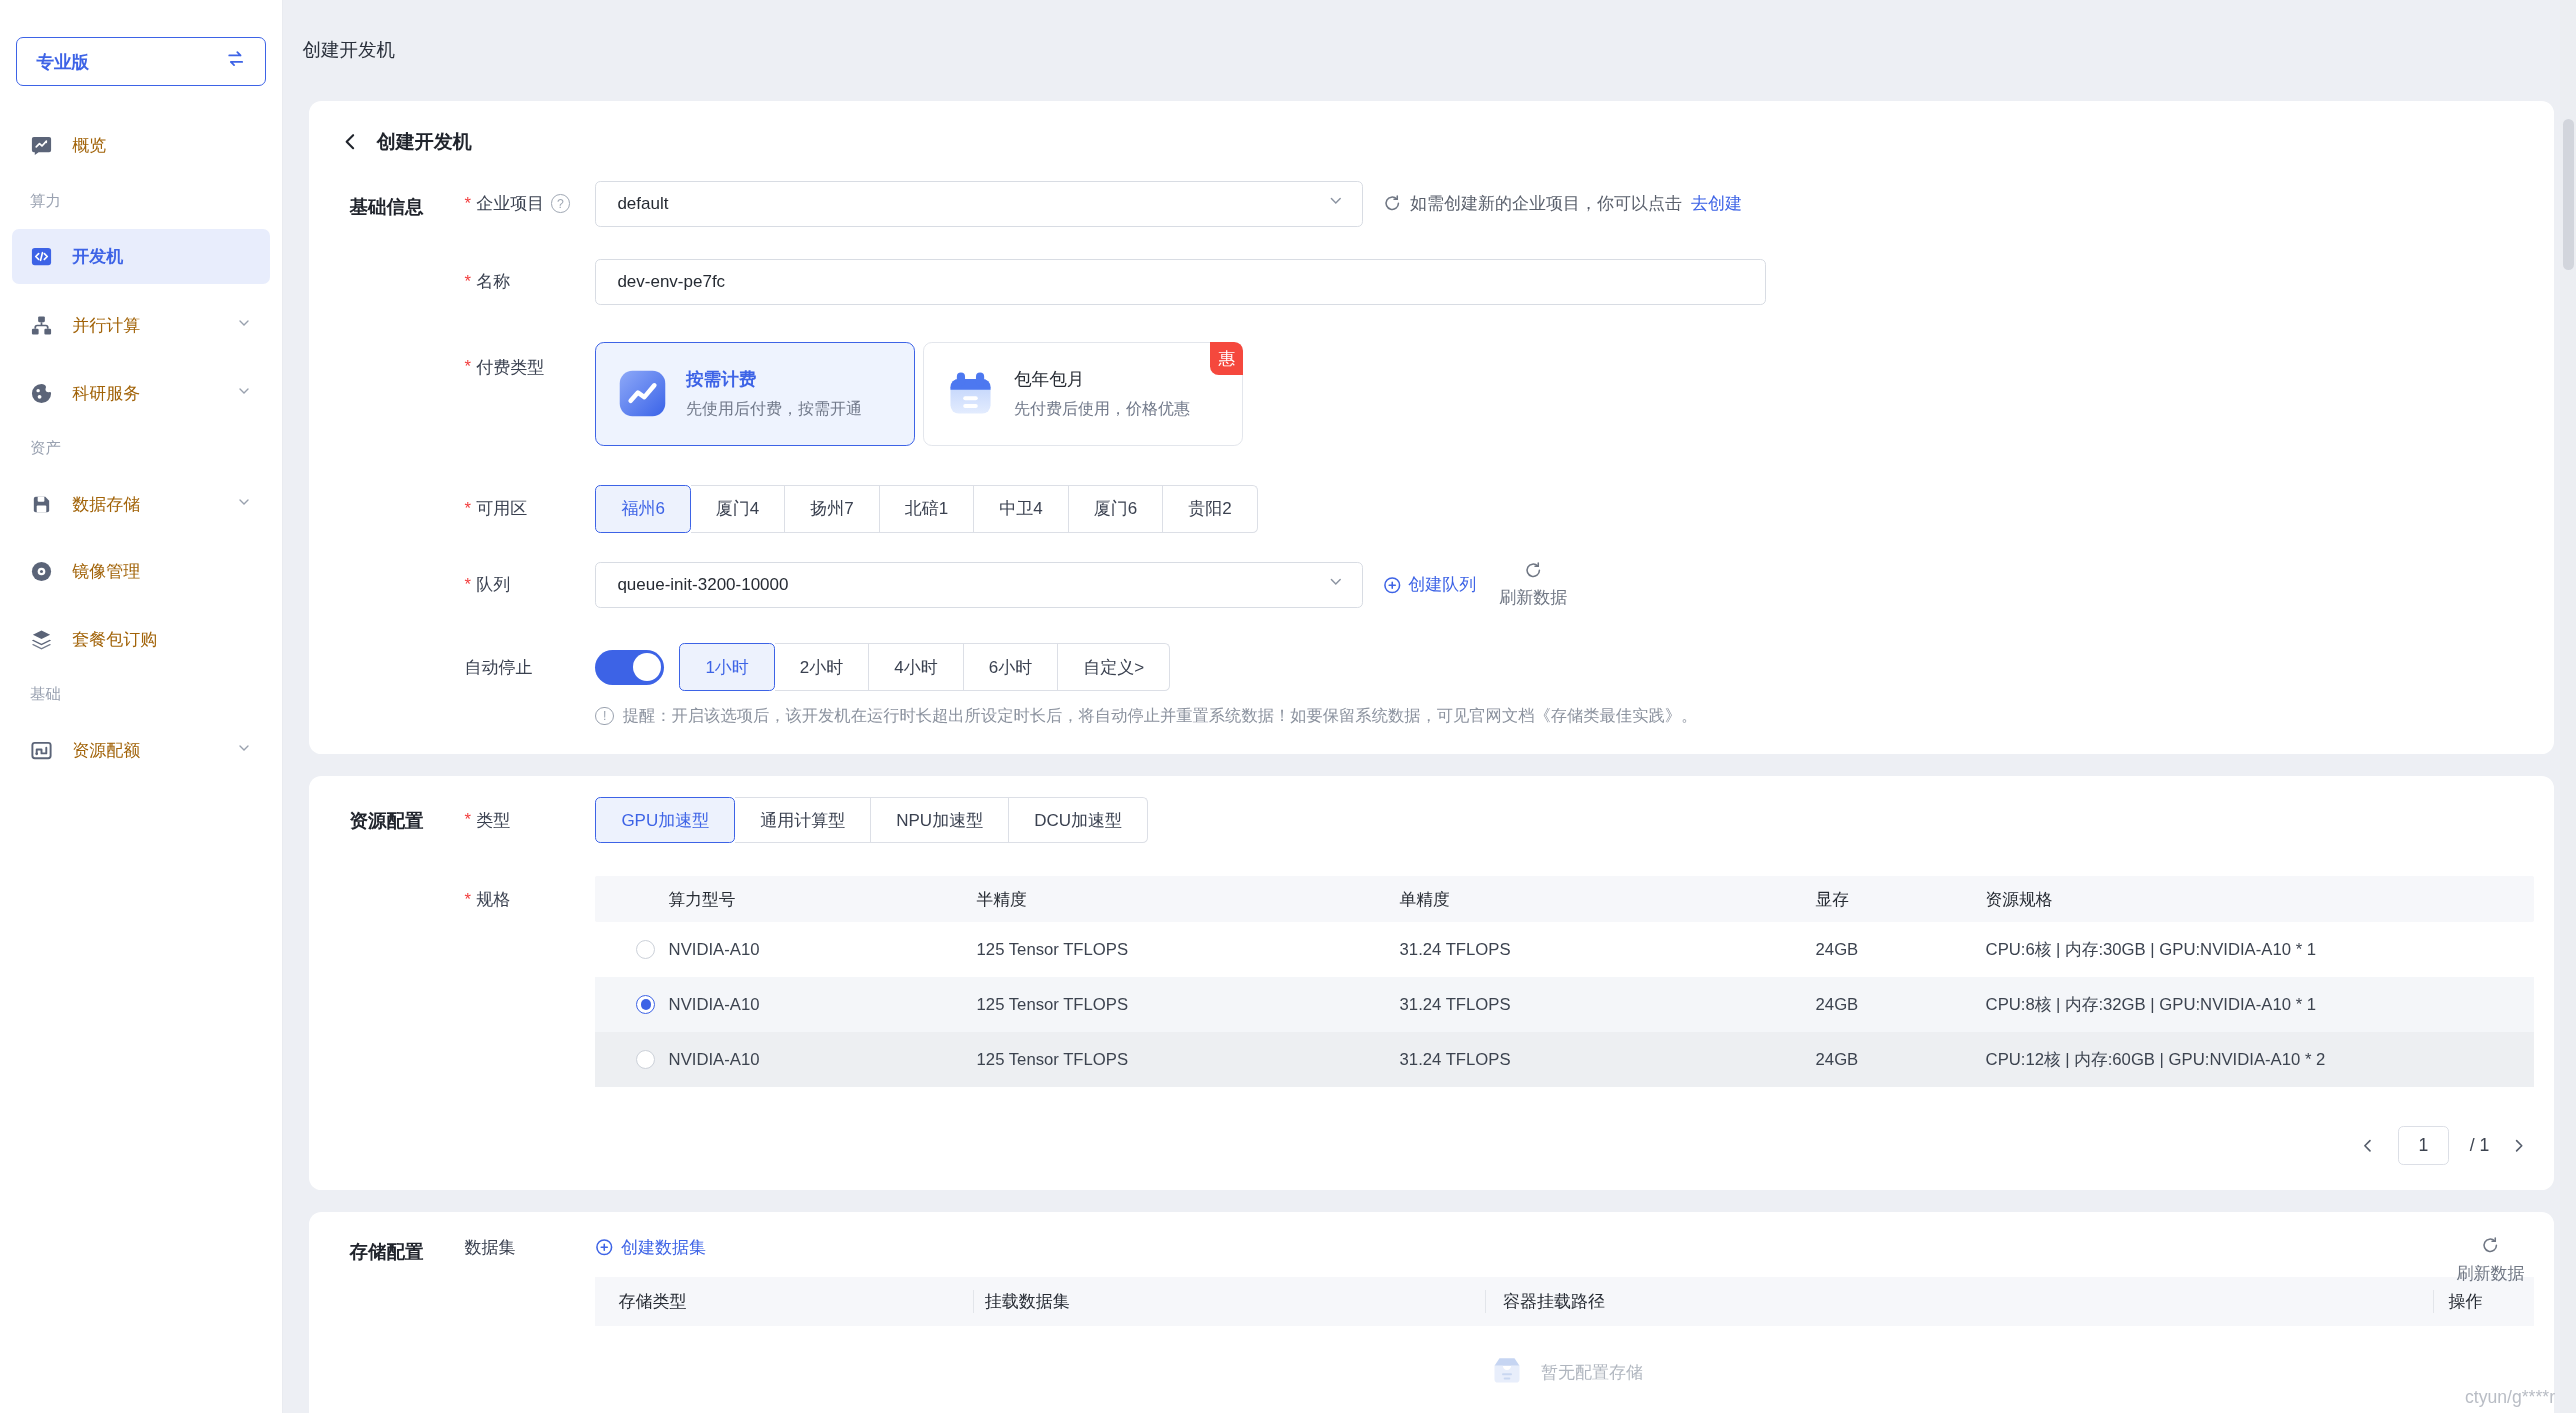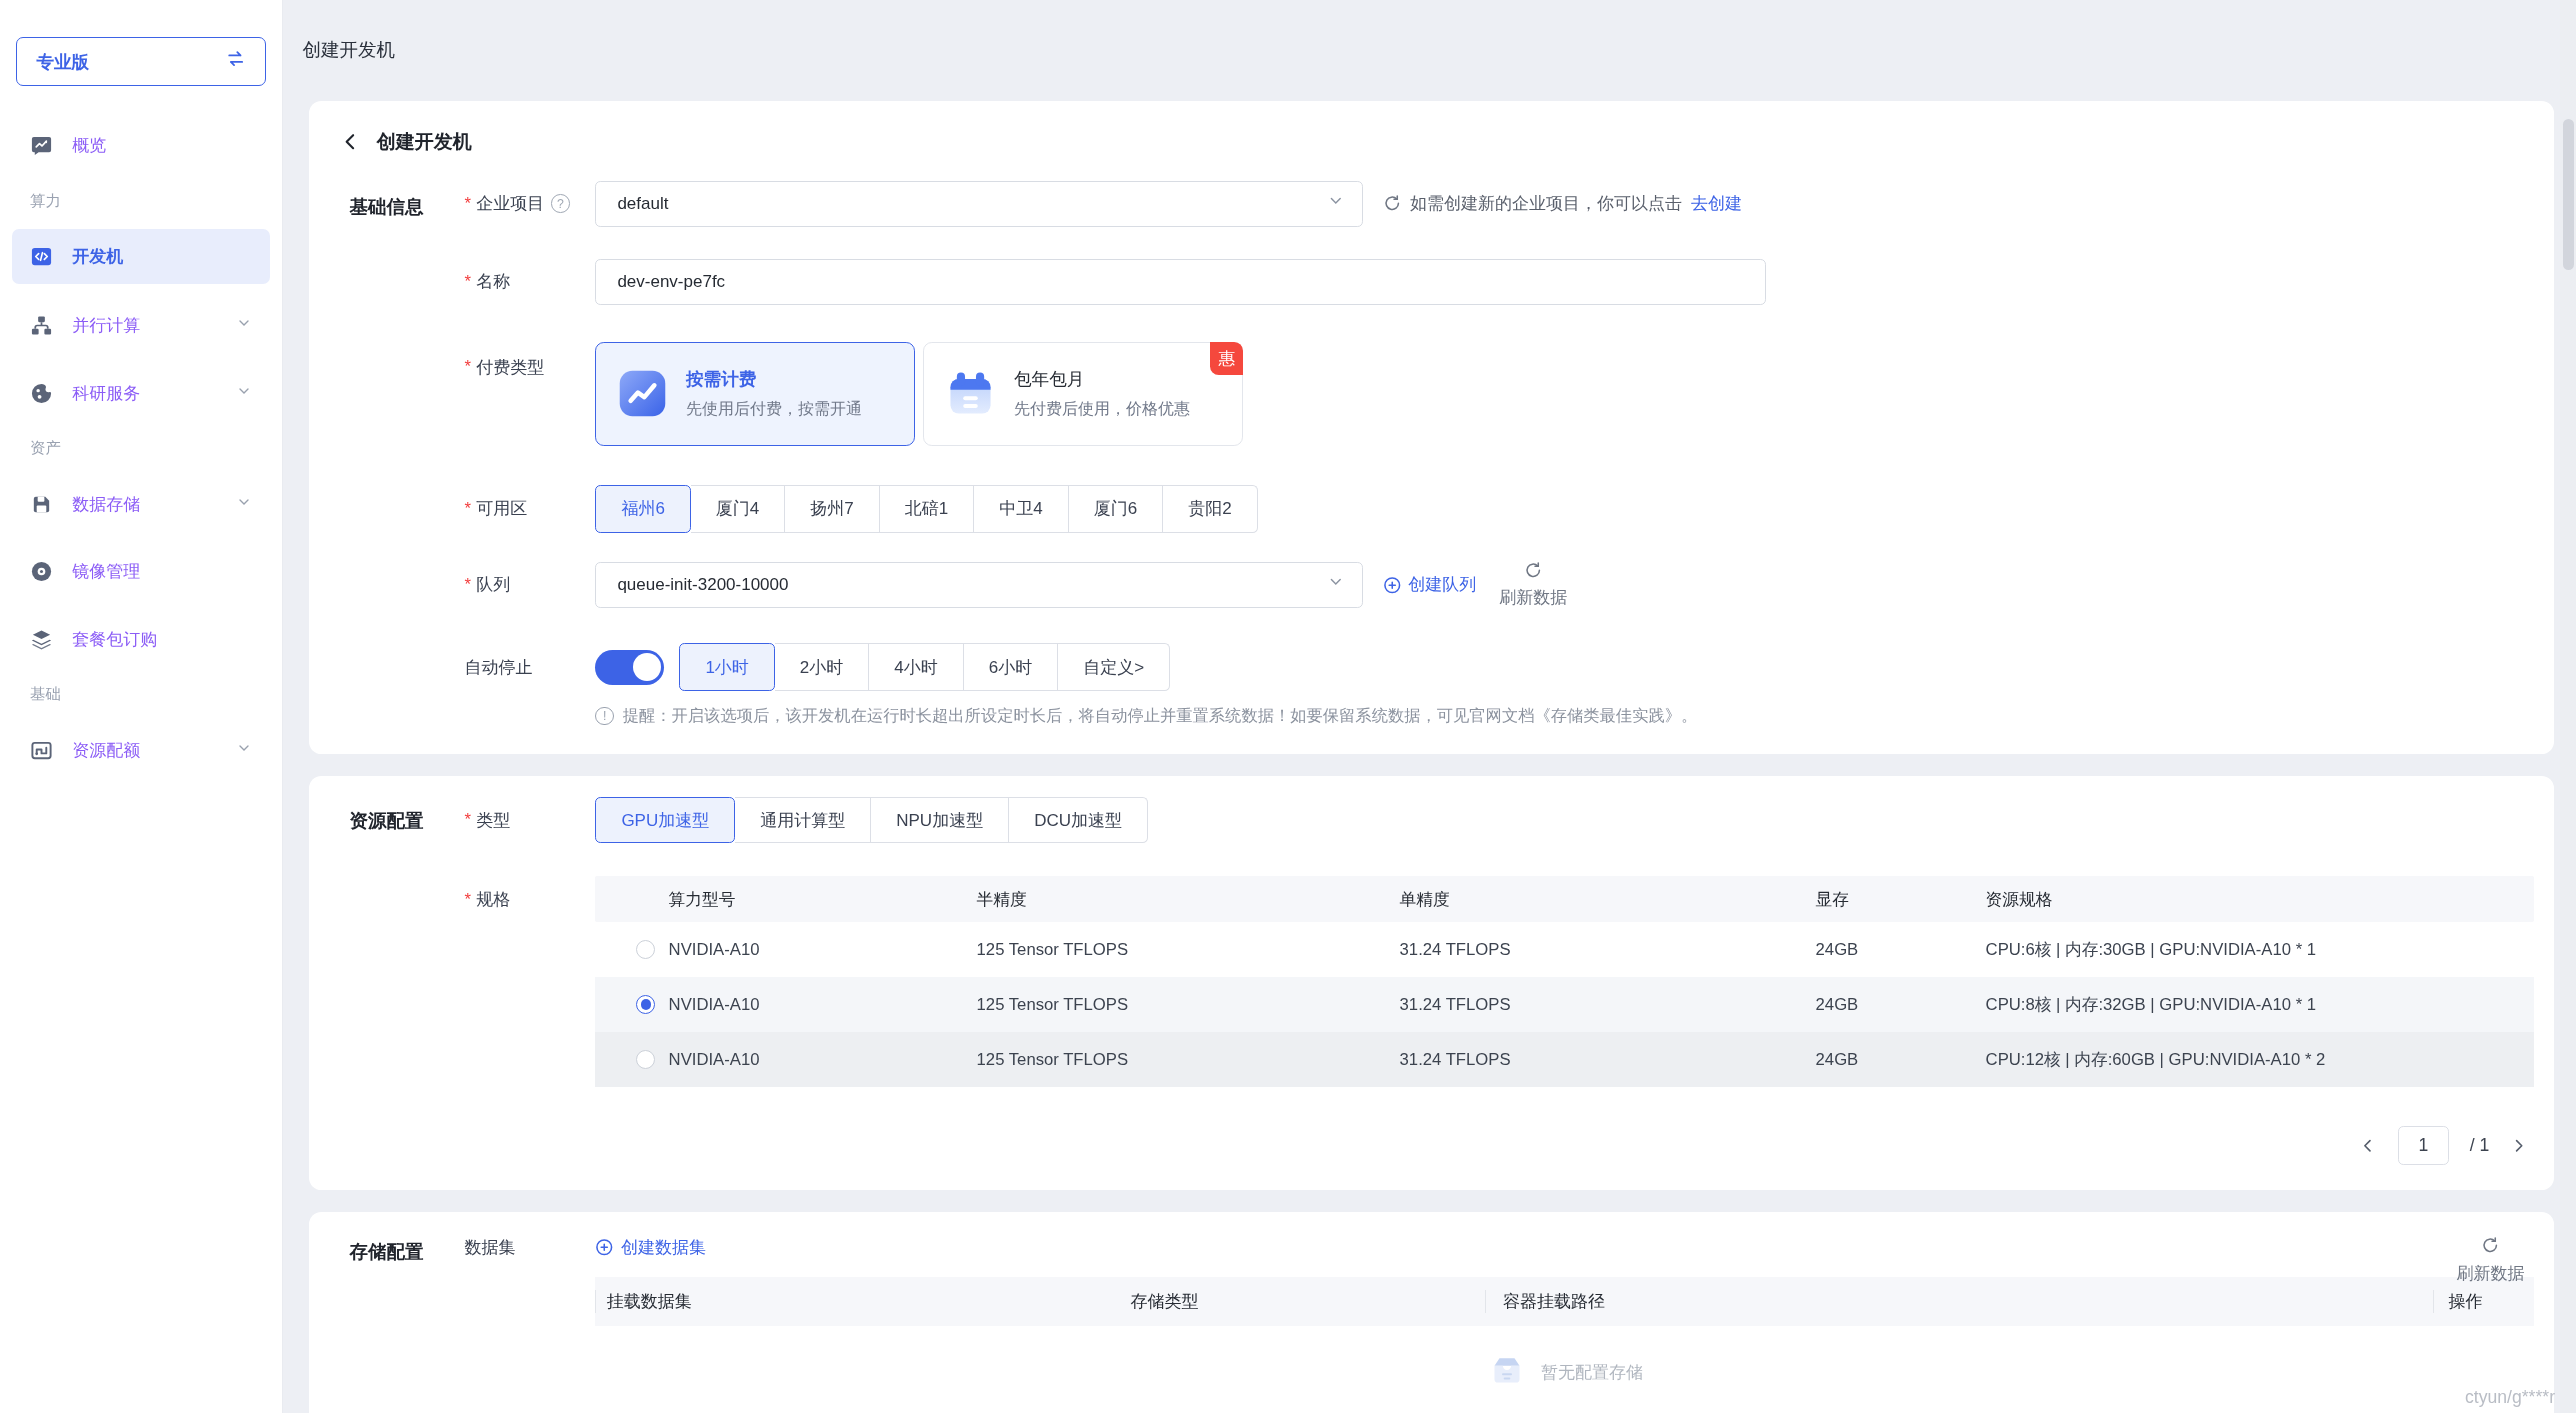--- a/index.html
+++ b/index.html
@@ -5,21 +5,21 @@
   *{margin:0;padding:0;box-sizing:border-box;font-family:"Liberation Sans","DejaVu Sans",sans-serif;}
   html,body{width:2576px;height:1414px;overflow:hidden;background:#edeff4;}
   .root{position:relative;width:2576px;height:1414px;background:#edeff4;}
 
   
   .sidebar{position:absolute;left:0;top:0;width:283px;height:100%;background:#fff;border-right:0.9px solid #e9ebf0;z-index:3;}
   .version-btn{display:flex;align-items:center;justify-content:space-between;margin:37px 16px 7px 16px;height:49px;
     border:1.8px solid #3D63E6;border-radius:7px;padding:0 19.4px;color:#3D63E6;font-size:17.6px;font-weight:700;cursor:pointer;}
   .nav{margin-top:32px;}
   .nav-item{display:flex;align-items:center;height:55px;margin:0 12.3px;padding:0 17.6px;border-radius:7px;
-    color:#8b5cf6;font-size:17px;cursor:pointer;}
+    color:#a16207;font-size:17px;cursor:pointer;}
   .nav-item .ic{width:23px;height:23px;margin-right:19.4px;color:#5b6478;flex:none;}
   .nav-item.active{background:#e8edfc;color:#3D63E6;font-weight:700;}
   .nav-item.active .ic{color:#3D63E6;}
   .nav-item .chev{margin-left:auto;color:#99a1ae;}
   .nav-group{margin:17.6px 0 0 30px;height:19.4px;color:#9aa2b1;font-size:15.4px;}
   .mt14{margin-top:12.3px}.mt16{margin-top:14px}
   .gmt22{margin-top:19.4px}
 
   
   .main{position:absolute;left:283px;top:0;width:2293px;height:100%;}
@@ -513,22 +513,22 @@
           <svg width="18.5" height="18.5" viewBox="0 0 24 24" fill="none" stroke="#6f7683" stroke-width="2" stroke-linecap="round">
               <path d="M20 12a8 8 0 11-2.4-5.7"></path>
               <path d="M18.5 2.5v4.2h-4.2"></path>
             </svg>
           <span>刷新数据</span>
         </span>
       </div>
 
       <div class="stor-table">
         <div class="stor-head">
+          <div class="tc tc1">存储类型</div>
           <div class="tc tc2">挂载数据集</div>
-          <div class="tc tc1">存储类型</div>
           <div class="tc tc3">容器挂载路径</div>
           <div class="tc tc4">操作</div>
         </div>
         <div class="stor-empty">
           <span>
             <svg width="40" height="40" viewBox="0 0 48 48">
                 <path d="M9 19l6-9h18l6 9z" fill="#c6d5f2"></path>
                 <path d="M9 19h10a5 5 0 0010 0h10v16a4 4 0 01-4 4H13a4 4 0 01-4-4z" fill="#e8eefb"></path>
                 <rect x="18" y="28" width="12" height="2.4" rx="1.2" fill="#c9d7f1"></rect>
                 <rect x="20" y="33" width="8" height="2.4" rx="1.2" fill="#c9d7f1"></rect>

